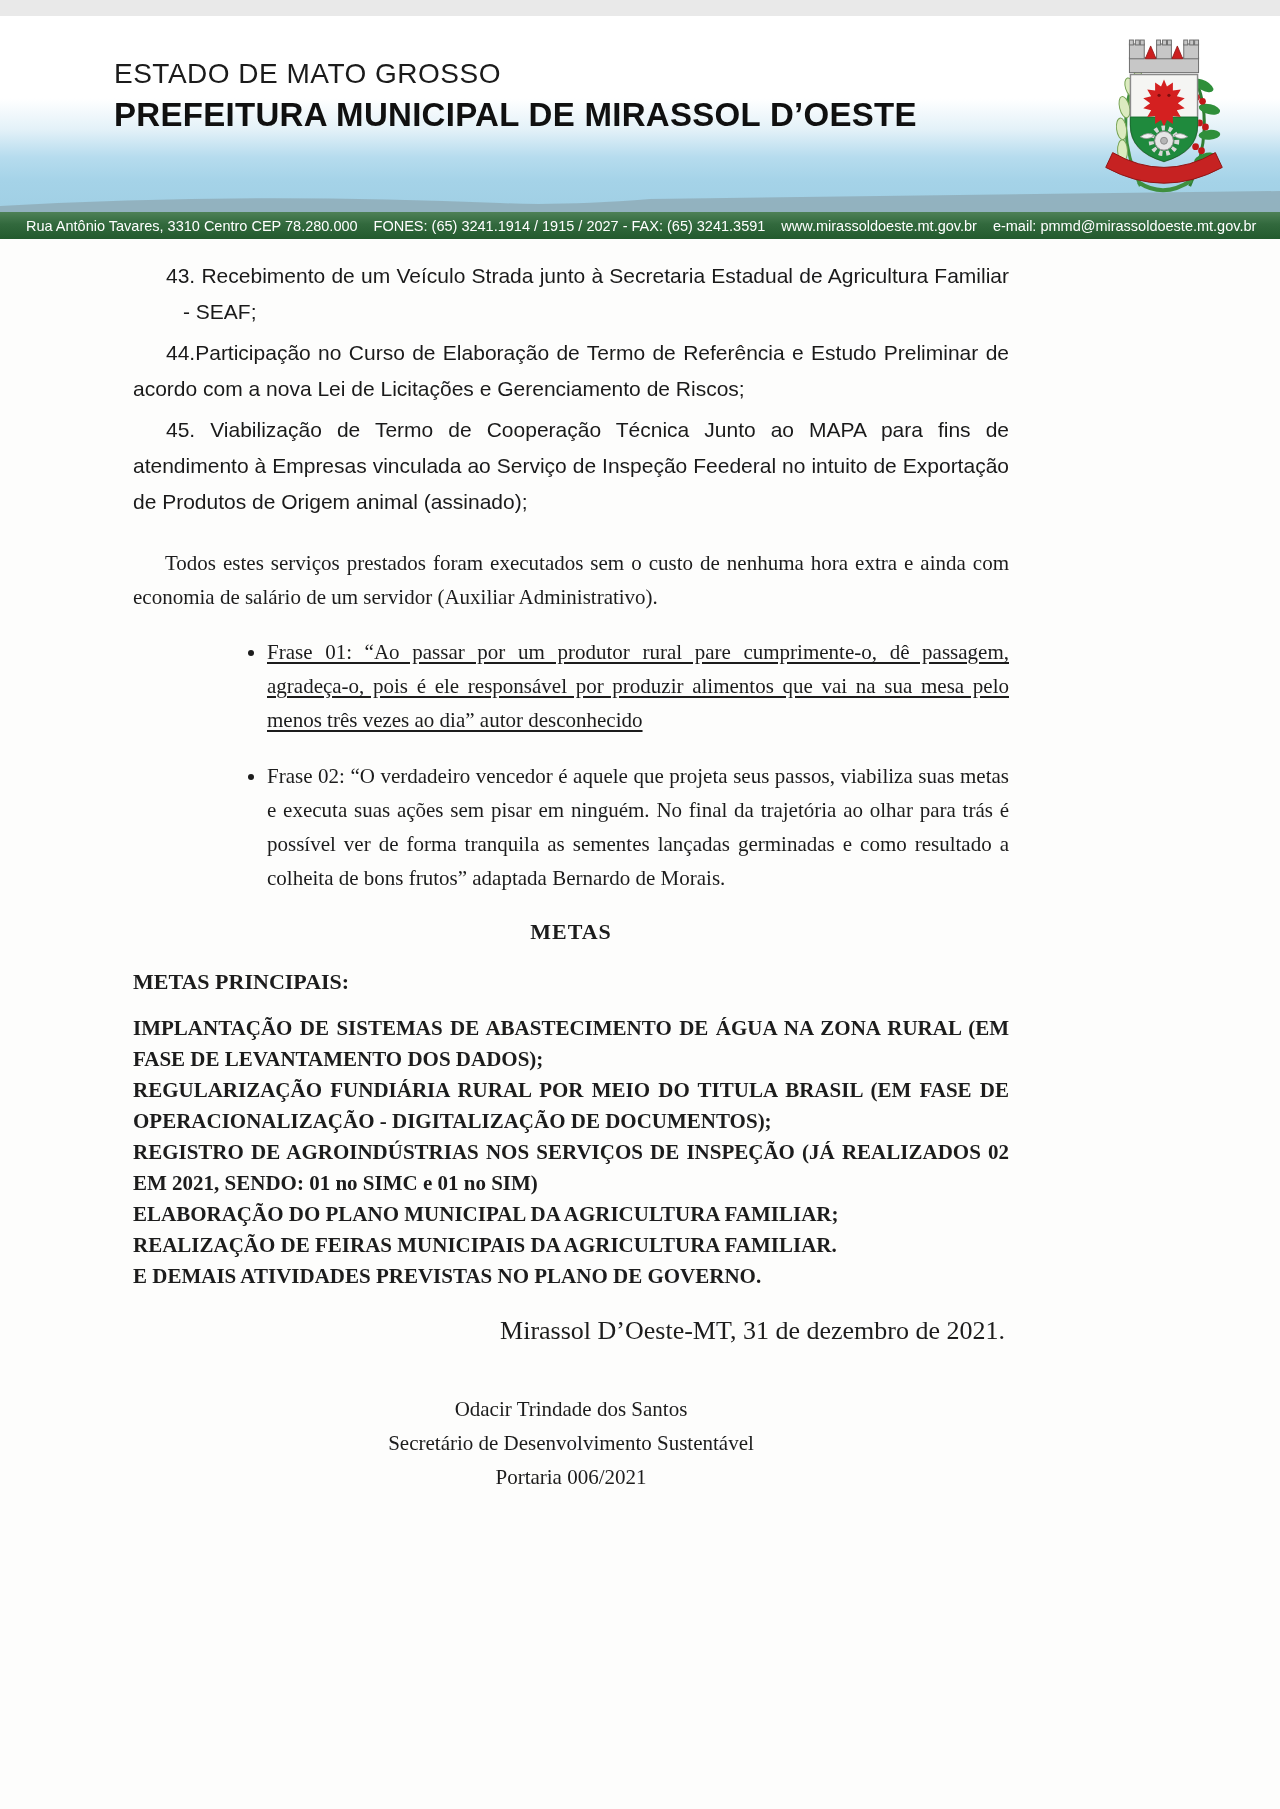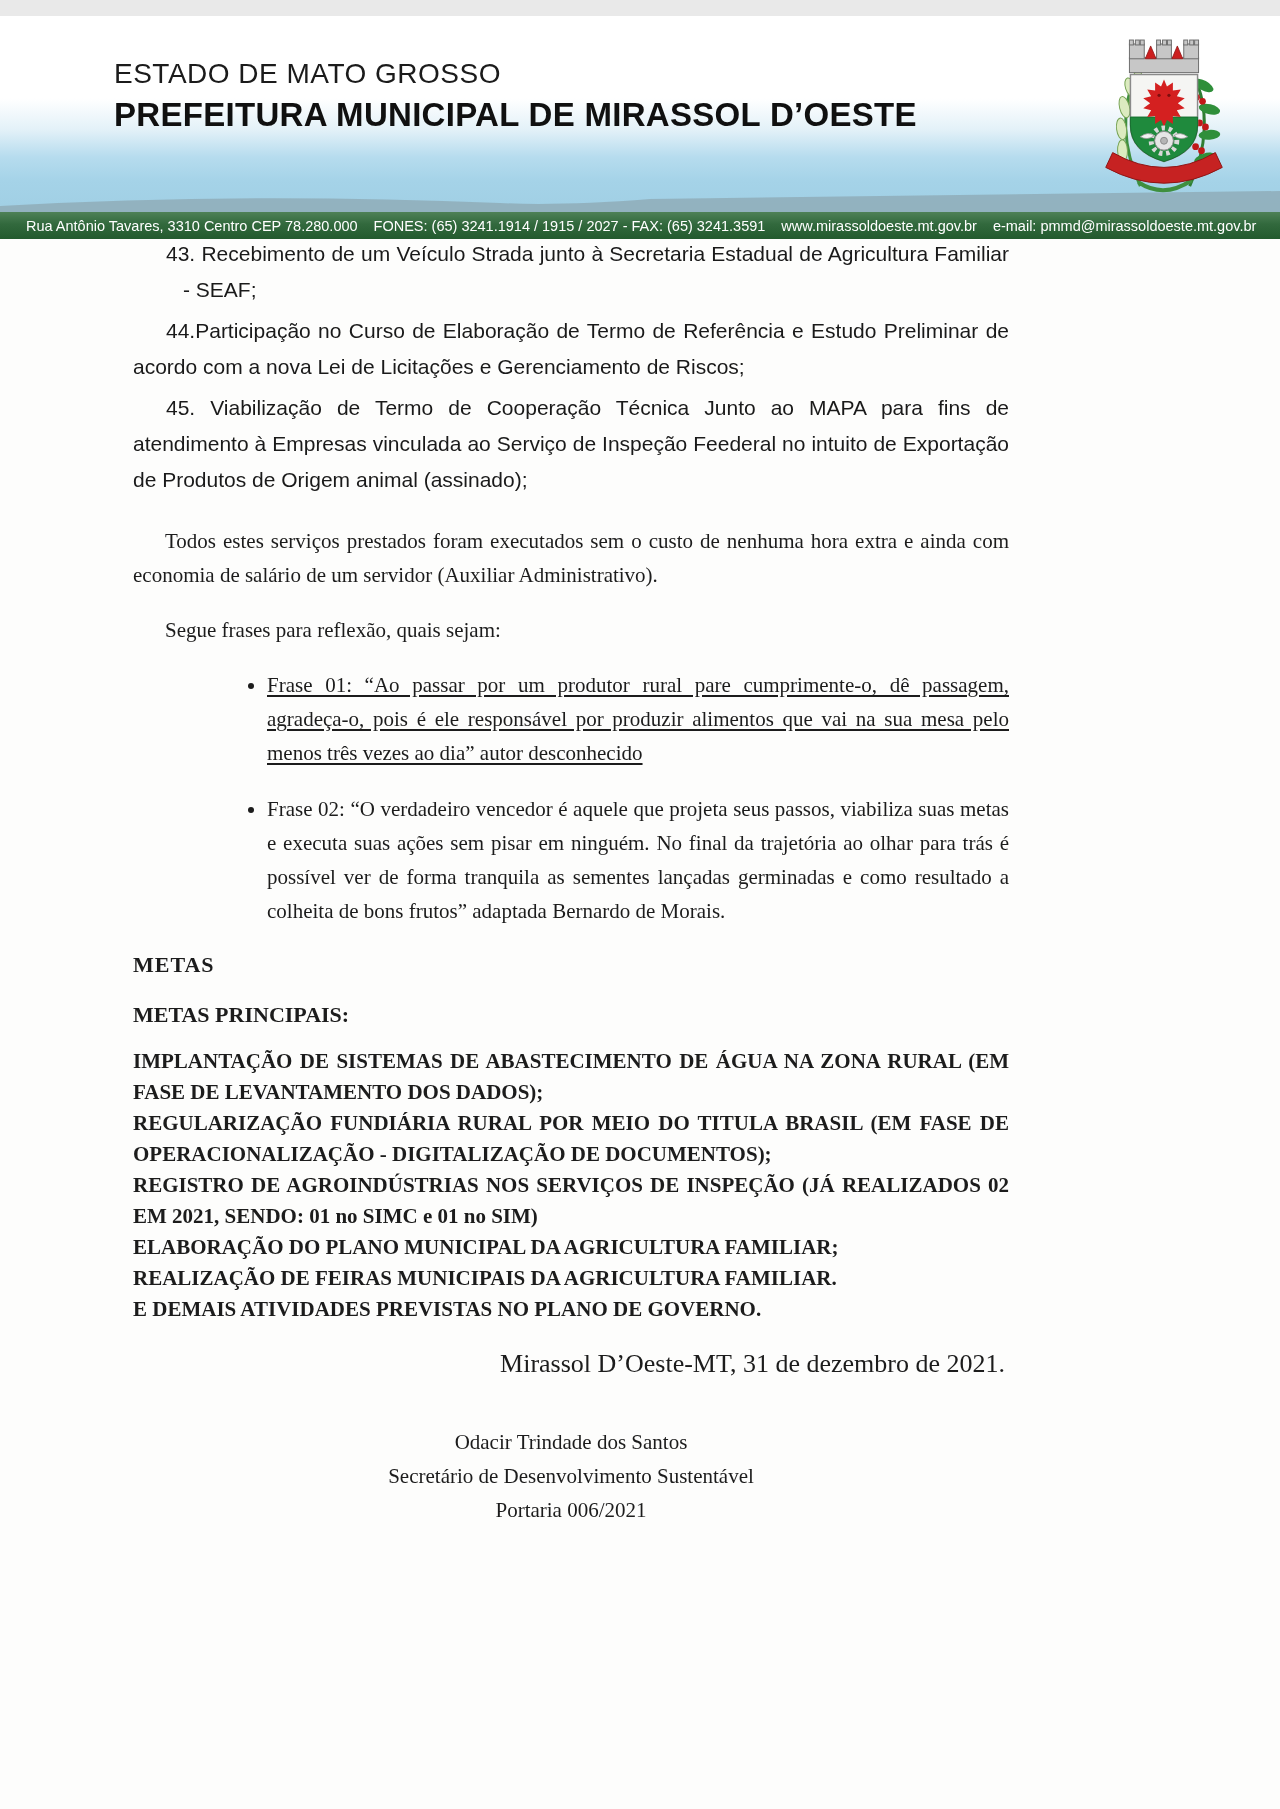--- a/index.html
+++ b/index.html
@@ -41,21 +41,21 @@
     color:#fff;
     font-family:"Liberation Sans",sans-serif;
     font-size:14.5px;
     display:flex;align-items:center;gap:16px;
     padding-left:26px;box-sizing:border-box;
     white-space:nowrap;overflow:hidden;
   }
 
   
   .body-content{
-    position:absolute;top:212px;left:133px;width:876px;
+    position:absolute;top:234px;left:133px;width:876px;
   }
   .items{margin-top:8px;}
   .item{
     font-family:"Liberation Sans",sans-serif;
     font-size:21px;line-height:36px;
     text-align:justify;
     margin-bottom:5px;
     color:#1a1a1a;
   }
   .item-hang{padding-left:50px;text-indent:-17px;}
@@ -74,21 +74,21 @@
   }
   .frase{
     font-size:21px;line-height:34px;text-align:justify;
     margin:0;
   }
   .frase + .frase{margin-top:22px;}
   .frase.underlined{text-decoration:underline;text-underline-offset:3px;}
 
   .metas-heading{
     margin-top:22px;
-    font-weight:700;font-size:22px;line-height:30px;letter-spacing:1px;
+    text-align:center;font-weight:700;font-size:22px;line-height:30px;letter-spacing:1px;
   }
   .metas-subheading{
     margin-top:20px;
     font-weight:700;font-size:22px;line-height:30px;
   }
   .metas-lines{margin-top:16px;}
   .meta-line{
     font-weight:700;font-size:21px;line-height:31px;text-align:justify;
   }
 
@@ -215,21 +215,20 @@
   <main class="body-content">
 
     <div class="items">
       <div class="item item-hang">43. Recebimento de um Veículo Strada junto à Secretaria Estadual de Agricultura Familiar - SEAF;</div>
       <div class="item item-flush">44.Participação no Curso de Elaboração de Termo de Referência e Estudo Preliminar de acordo com a nova Lei de Licitações e Gerenciamento de Riscos;</div>
       <div class="item item-flush">45. Viabilização de Termo de Cooperação Técnica Junto ao MAPA para fins de atendimento à Empresas vinculada ao Serviço de Inspeção Feederal no intuito de Exportação de Produtos de Origem animal (assinado);</div>
     </div>
 
     <p class="para intro">Todos estes serviços prestados foram executados sem o custo de nenhuma hora extra e ainda com economia de salário de um servidor (Auxiliar Administrativo).</p>
 
-    <p class="para frases-intro">Segue frases para reflexão, quais sejam:</p>
 
     <ul class="frases">
       <li class="frase underlined">Frase 01: “Ao passar por um produtor rural pare cumprimente-o, dê passagem, agradeça-o, pois é ele responsável por produzir alimentos que vai na sua mesa pelo menos três vezes ao dia” autor desconhecido</li>
       <li class="frase">Frase 02: “O verdadeiro vencedor é aquele que projeta seus passos, viabiliza suas metas e executa suas ações sem pisar em ninguém. No final da trajetória ao olhar para trás é possível ver de forma tranquila as sementes lançadas germinadas e como resultado a colheita de bons frutos” adaptada Bernardo de Morais.</li>
     </ul>
 
     <div class="metas-heading">METAS</div>
     <div class="metas-subheading">METAS PRINCIPAIS:</div>
 
     <div class="metas-lines">

